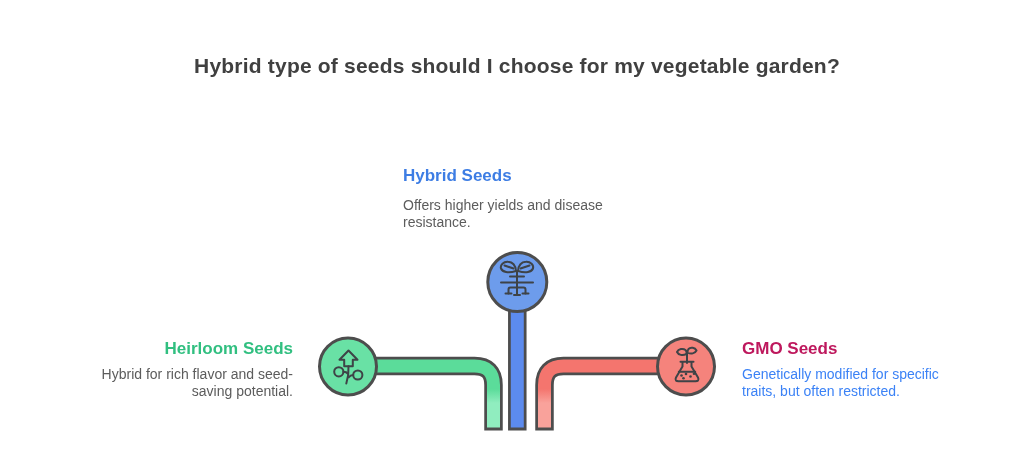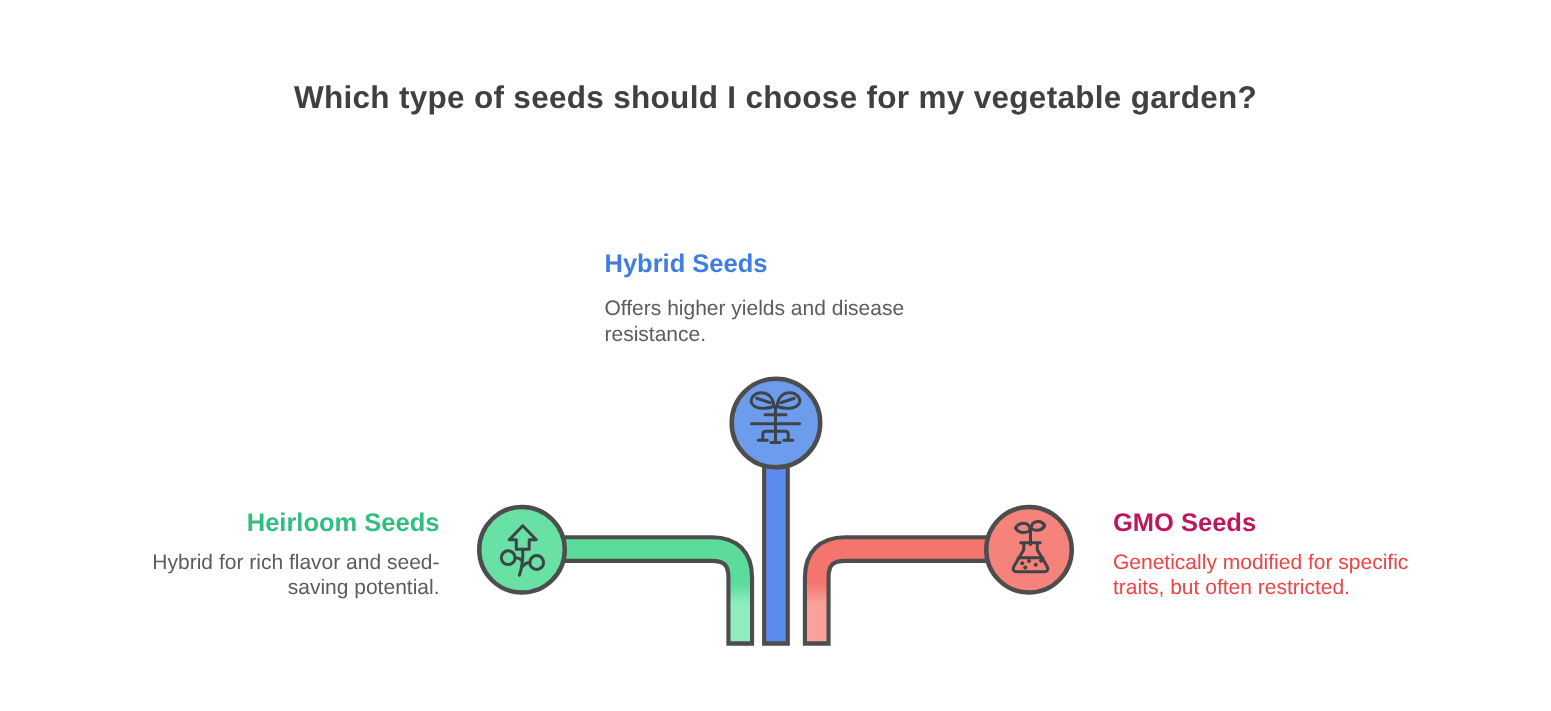--- a/index.html
+++ b/index.html
@@ -39,35 +39,35 @@
   .block-heirloom .node-heading { margin-bottom: 6px; }
   .block-gmo      { left: 742px; top: 338px; width: 232px; text-align: left; }
   .block-gmo .node-heading { margin-bottom: 6px; }
   .diagram-svg { position: absolute; left: 0; top: 0; }
 </style>
 </head>
 <body>
 
 <div class="canvas">
 
-  <h1 class="page-title" style="color: rgb(64, 64, 64);">Which type of seeds should I choose for my vegetable garden?</h1>
+  <h1 class="page-title" style="color: rgb(64, 64, 64);">Hybrid type of seeds should I choose for my vegetable garden?</h1>
 
   <div class="node-block block-hybrid">
     <h2 class="node-heading" style="color: rgb(61, 125, 228);">Hybrid Seeds</h2>
     <p class="node-desc" style="color: rgb(92, 92, 92);">Offers higher yields and disease resistance.</p>
   </div>
 
   <div class="node-block block-heirloom">
     <h2 class="node-heading" style="color: rgb(49, 191, 128);">Heirloom Seeds</h2>
     <p class="node-desc" style="color: rgb(92, 92, 92);">Hybrid for rich flavor and seed-saving potential.</p>
   </div>
 
   <div class="node-block block-gmo">
     <h2 class="node-heading" style="color: #be185d;">GMO Seeds</h2>
-    <p class="node-desc" style="color: #ef4444;">Genetically modified for specific traits, but often restricted.</p>
+    <p class="node-desc" style="color: #3b82f6;">Genetically modified for specific traits, but often restricted.</p>
   </div>
 
   <svg class="diagram-svg" width="1034" height="474" viewBox="0 0 1034 474">
     <defs>
       <linearGradient id="gradGreen" gradientUnits="userSpaceOnUse" x1="0" y1="389" x2="0" y2="403">
         <stop offset="0" stop-color="#5BDC9A"></stop>
         <stop offset="1" stop-color="#90EDBF"></stop>
       </linearGradient>
       <linearGradient id="gradRed" gradientUnits="userSpaceOnUse" x1="0" y1="389" x2="0" y2="403">
         <stop offset="0" stop-color="#F4756E"></stop>

